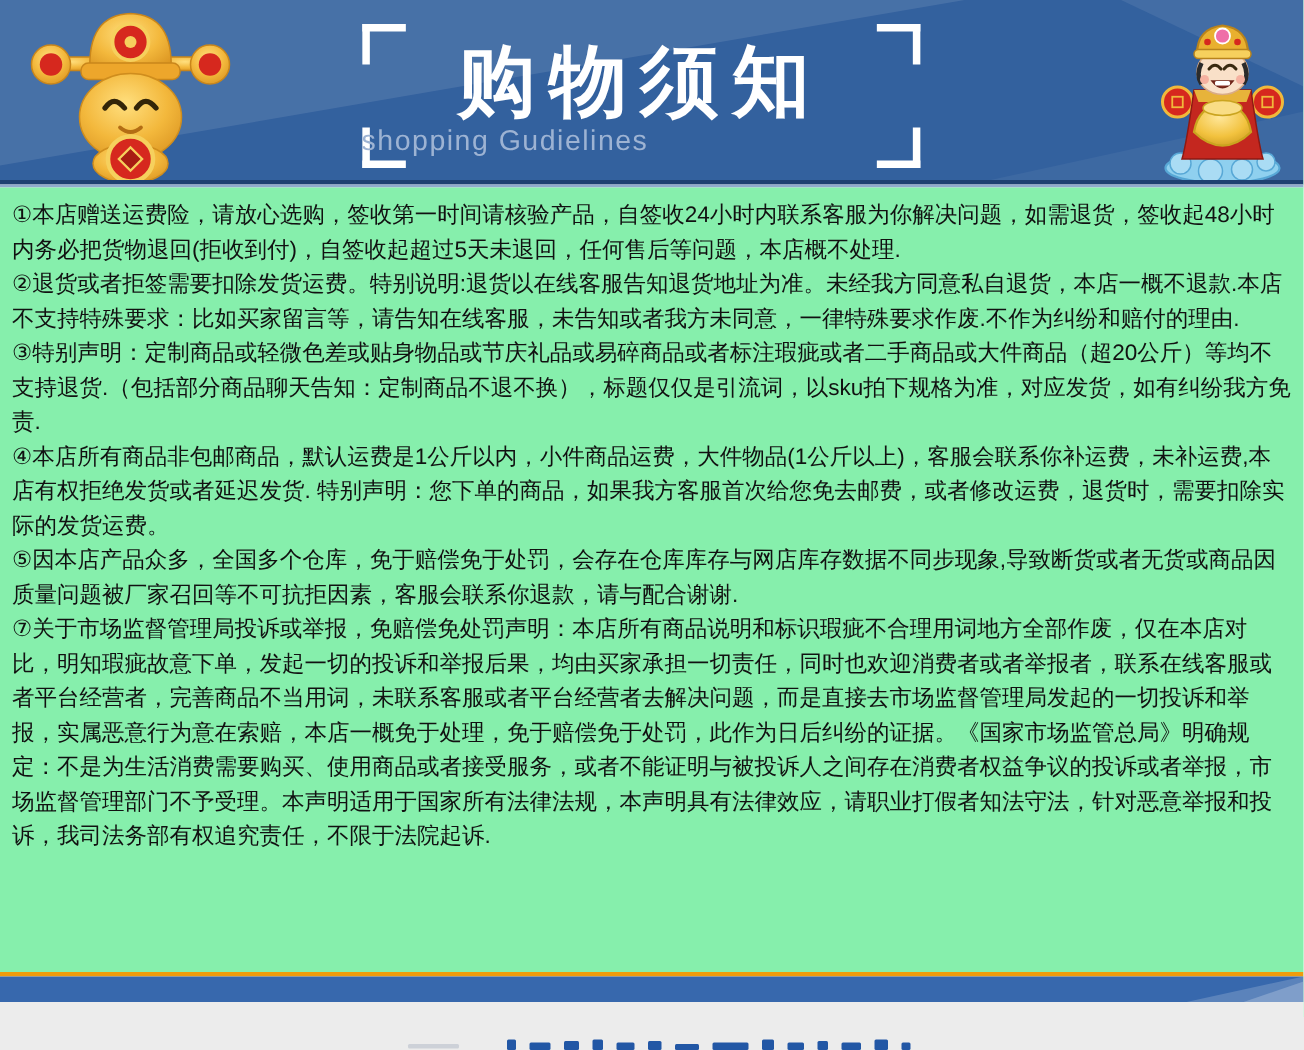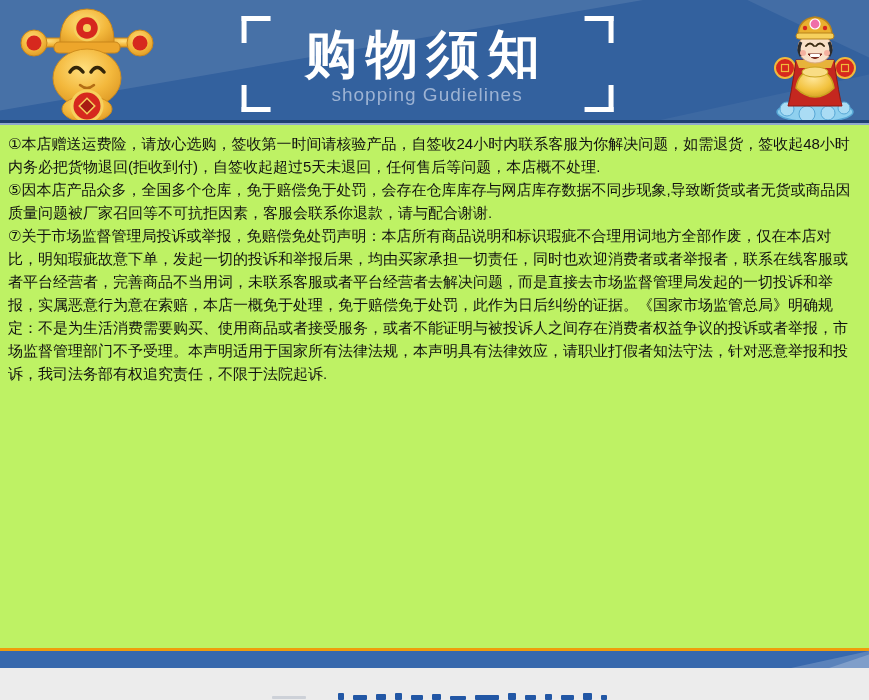--- a/index.html
+++ b/index.html
@@ -26,25 +26,25 @@
 
   .title-block{position:absolute;left:50%;top:12px;transform:translateX(-52%);
      width:372px;height:100px;}
   .corner{position:absolute;width:24px;height:22px;}
   .corner.tl{left:0;top:4px;border-left:5px solid #fff;border-top:5px solid #fff;}
   .corner.tr{right:0;top:4px;border-right:5px solid #fff;border-top:5px solid #fff;}
   .corner.bl{left:0;bottom:0;border-left:5px solid #fff;border-bottom:5px solid #fff;}
   .corner.br{right:0;bottom:0;border-right:5px solid #fff;border-bottom:5px solid #fff;}
   .main-title{position:absolute;left:0;right:0;top:8px;text-align:center;
      font-size:52px;font-weight:700;color:#ffffff;letter-spacing:9px;white-space:nowrap;}
-  .sub-title{position:absolute;left:0;right:0;top:72px;text-align:center;
+  .sub-title{position:absolute;left:0;right:0;top:72px;text-align:left;
      font-size:19px;color:#9db3d3;letter-spacing:1px;}
 
   
-  .content{flex:1 1 auto;padding:7px 8px 0 8px;background:#bef264;overflow:hidden;}
+  .content{flex:1 1 auto;padding:7px 8px 0 8px;background:#86efac;overflow:hidden;}
   .notice{margin:0;font-size:15px;line-height:23px;color:#111;text-align:left;}
   .red-inline{color:#e42a20;font-weight:700;font-size:19px;letter-spacing:1px;}
 
   
   .bar-orange{height:3px;background:#ef9c0c;flex:0 0 auto;}
   .bar-blue{position:relative;height:17px;background:#3768ad;overflow:hidden;flex:0 0 auto;}
   .bar-blue .wedge{position:absolute;right:0;top:0;height:100%;width:120px;
      background:rgba(255,255,255,0.18);clip-path:polygon(35% 100%,100% 0,100% 100%);}
   .bar-blue .wedge2{position:absolute;right:0;top:0;height:100%;width:40px;
      background:rgba(255,255,255,0.22);clip-path:polygon(0 100%,100% 20%,100% 100%);}
@@ -144,20 +144,23 @@
       <circle cx="50" cy="16" r="5" fill="#ef6fa8" stroke="#fff" stroke-width="1.2"></circle>
       <circle cx="40" cy="20" r="2.2" fill="#d6281e"></circle>
       <circle cx="60" cy="20" r="2.2" fill="#d6281e"></circle>
     </svg>
   </div>
   <div class="hdr-line-dark"></div>
   <div class="hdr-line-light"></div>
 
   <div class="content">
     <p class="notice">①本店赠送运费险，请放心选购，签收第一时间请核验产品，自签收24小时内联系客服为你解决问题，如需退货，签收起48小时内务必把货物退回(拒收到付)，自签收起超过5天未退回，任何售后等问题，本店概不处理.</p>
+    <p class="notice">②退货或者拒签需要扣除发货运费。特别说明:退货以在线客服告知退货地址为准。未经我方同意私自退货，本店一概不退款.本店不支持特殊要求：比如买家留言等，请告知在线客服，未告知或者我方未同意，一律特殊要求作废.不作为纠纷和赔付的理由.</p>
+    <p class="notice">③特别声明：定制商品或轻微色差或贴身物品或节庆礼品或易碎商品或者标注瑕疵或者二手商品或大件商品（超20公斤）等均不支持退货.（包括部分商品聊天告知：定制商品不退不换），标题仅仅是引流词，以sku拍下规格为准，对应发货，如有纠纷我方免责.</p>
+    <p class="notice">④本店所有商品非包邮商品，默认运费是1公斤以内，小件商品运费，大件物品(1公斤以上)，客服会联系你补运费，未补运费,本店有权拒绝发货或者延迟发货.  特别声明：您下单的商品，如果我方客服首次给您免去邮费，或者修改运费，退货时，需要扣除实际的发货运费。</p>
     <p class="notice">⑤因本店产品众多，全国多个仓库，免于赔偿免于处罚，会存在仓库库存与网店库存数据不同步现象,导致断货或者无货或商品因质量问题被厂家召回等不可抗拒因素，客服会联系你退款，请与配合谢谢.</p>
     <p class="notice">⑦关于市场监督管理局投诉或举报，免赔偿免处罚声明：本店所有商品说明和标识瑕疵不合理用词地方全部作废，仅在本店对比，明知瑕疵故意下单，发起一切的投诉和举报后果，均由买家承担一切责任，同时也欢迎消费者或者举报者，联系在线客服或者平台经营者，完善商品不当用词，未联系客服或者平台经营者去解决问题，而是直接去市场监督管理局发起的一切投诉和举报，实属恶意行为意在索赔，本店一概免于处理，免于赔偿免于处罚，此作为日后纠纷的证据。《国家市场监管总局》明确规定：不是为生活消费需要购买、使用商品或者接受服务，或者不能证明与被投诉人之间存在消费者权益争议的投诉或者举报，市场监督管理部门不予受理。本声明适用于国家所有法律法规，本声明具有法律效应，请职业打假者知法守法，针对恶意举报和投诉，我司法务部有权追究责任，不限于法院起诉.</p>
 
   </div>
 
   <div class="bar-orange"></div>
   <div class="bar-blue">
     <div class="wedge"></div>
     <div class="wedge2"></div>
   </div>

